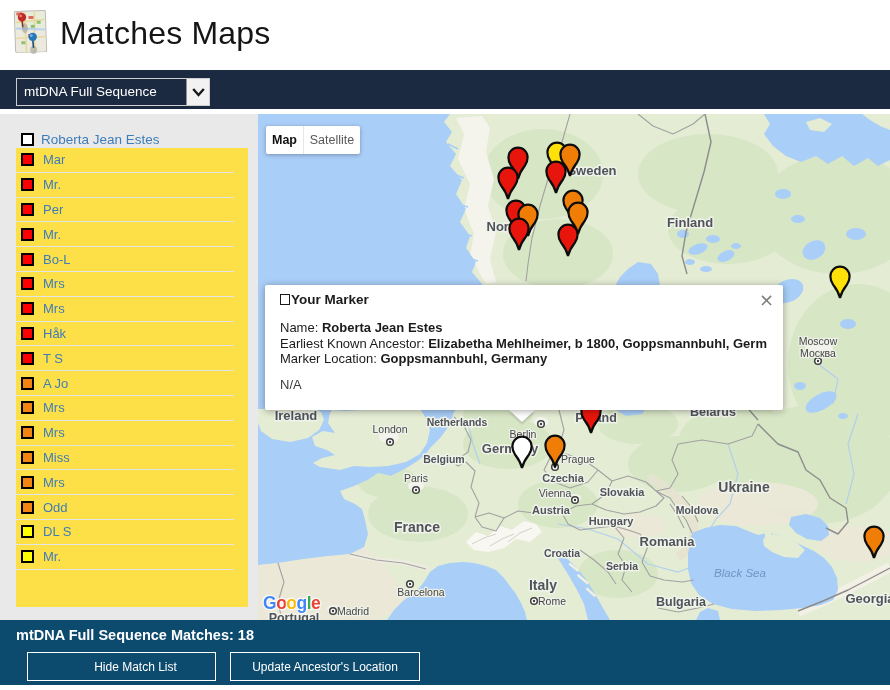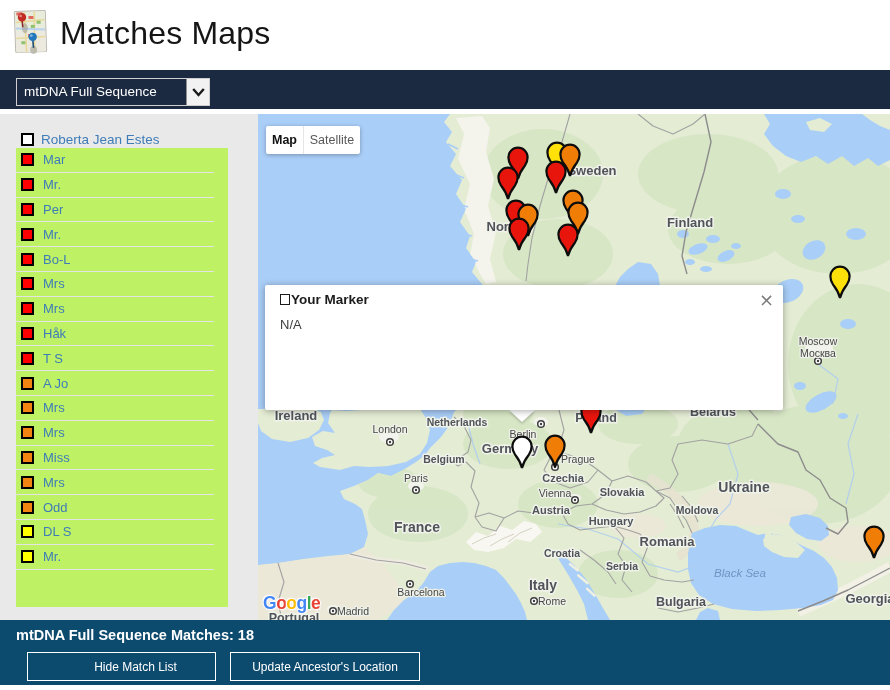--- a/index.html
+++ b/index.html
@@ -18,21 +18,21 @@
   .test-select .sel-label { flex:1; color:#fff; font-size:13.5px; line-height:26px; padding-left:7px; white-space:nowrap; overflow:hidden; }
   .test-select .sel-arrow { width:23px; background:#f2f2f2; border-left:1px solid #919191; display:flex; align-items:center; justify-content:center; }
 
   
   .content { position:absolute; left:0; top:114px; width:890px; height:506px; background:#e9e9e9; }
 
   
   .user-row { position:absolute; left:21px; top:18px; display:flex; align-items:center; }
   .user-checkbox { width:13px; height:13px; border:2px solid #000; background:#fff; display:inline-block; }
   .user-name { margin-left:7px; font-size:13.5px; color:#3e7cb8; cursor:pointer; }
-  .match-panel { position:absolute; left:16px; top:34px; width:212px; height:459px; background:#bef264; overflow:hidden; }
+  .match-panel { position:absolute; left:16px; top:34px; width:232px; height:459px; background:#fde047; overflow:hidden; }
   .match-row { height:24.8px; display:flex; align-items:center; padding-left:5px; margin:0 14px 0 0; border-bottom:1px solid #e4e4e4; cursor:pointer; }
   .match-swatch { width:13px; height:13px; border:2px solid #000; flex:0 0 auto; }
   .match-name { margin-left:9px; font-size:13px; color:#3e7cb8; white-space:nowrap; overflow:hidden; }
 
   
   .map-area { position:absolute; left:258px; top:0; width:632px; height:506px; overflow:hidden; background:#a9cef7; }
   .map-svg { position:absolute; left:0; top:0; }
 
   .map-type-control { position:absolute; left:8px; top:12px; height:28px; background:#fff; border-radius:2px;
     box-shadow:0 1px 4px rgba(0,0,0,0.3); display:flex; align-items:stretch; font-size:12.5px; }
@@ -467,20 +467,25 @@
 
       <div class="map-type-control">
         <span class="mt-btn mt-map">Map</span>
         <span class="mt-btn mt-sat">Satellite</span>
       </div>
 
       <div class="iw-tail"></div>
       <div class="info-window">
         <div class="iw-title"><span class="iw-titlebox"></span><span>Your Marker</span></div>
         <span class="iw-close">×</span>
+        <div class="iw-fields">
+          <div><span>Name: </span><b>Roberta Jean Estes</b></div>
+          <div><span>Earliest Known Ancestor: </span><b>Elizabetha Mehlheimer, b 1800, Goppsmannbuhl, Germ</b></div>
+          <div><span>Marker Location: </span><b>Goppsmannbuhl, Germany</b></div>
+        </div>
         <div class="iw-note">N/A</div>
       </div>
 
       <div class="g-logo" id="g-logo"><span style="color: rgb(66, 133, 244);">G</span><span style="color: rgb(234, 67, 53);">o</span><span style="color: rgb(251, 188, 5);">o</span><span style="color: rgb(66, 133, 244);">g</span><span style="color: rgb(52, 168, 83);">l</span><span style="color: rgb(234, 67, 53);">e</span></div>
     </div>
   </div>
 
   <div class="footer-bar">
     <div class="footer-summary">mtDNA Full Sequence Matches: 18</div>
     <button class="footer-btn btn-hide">Hide Match List</button>

